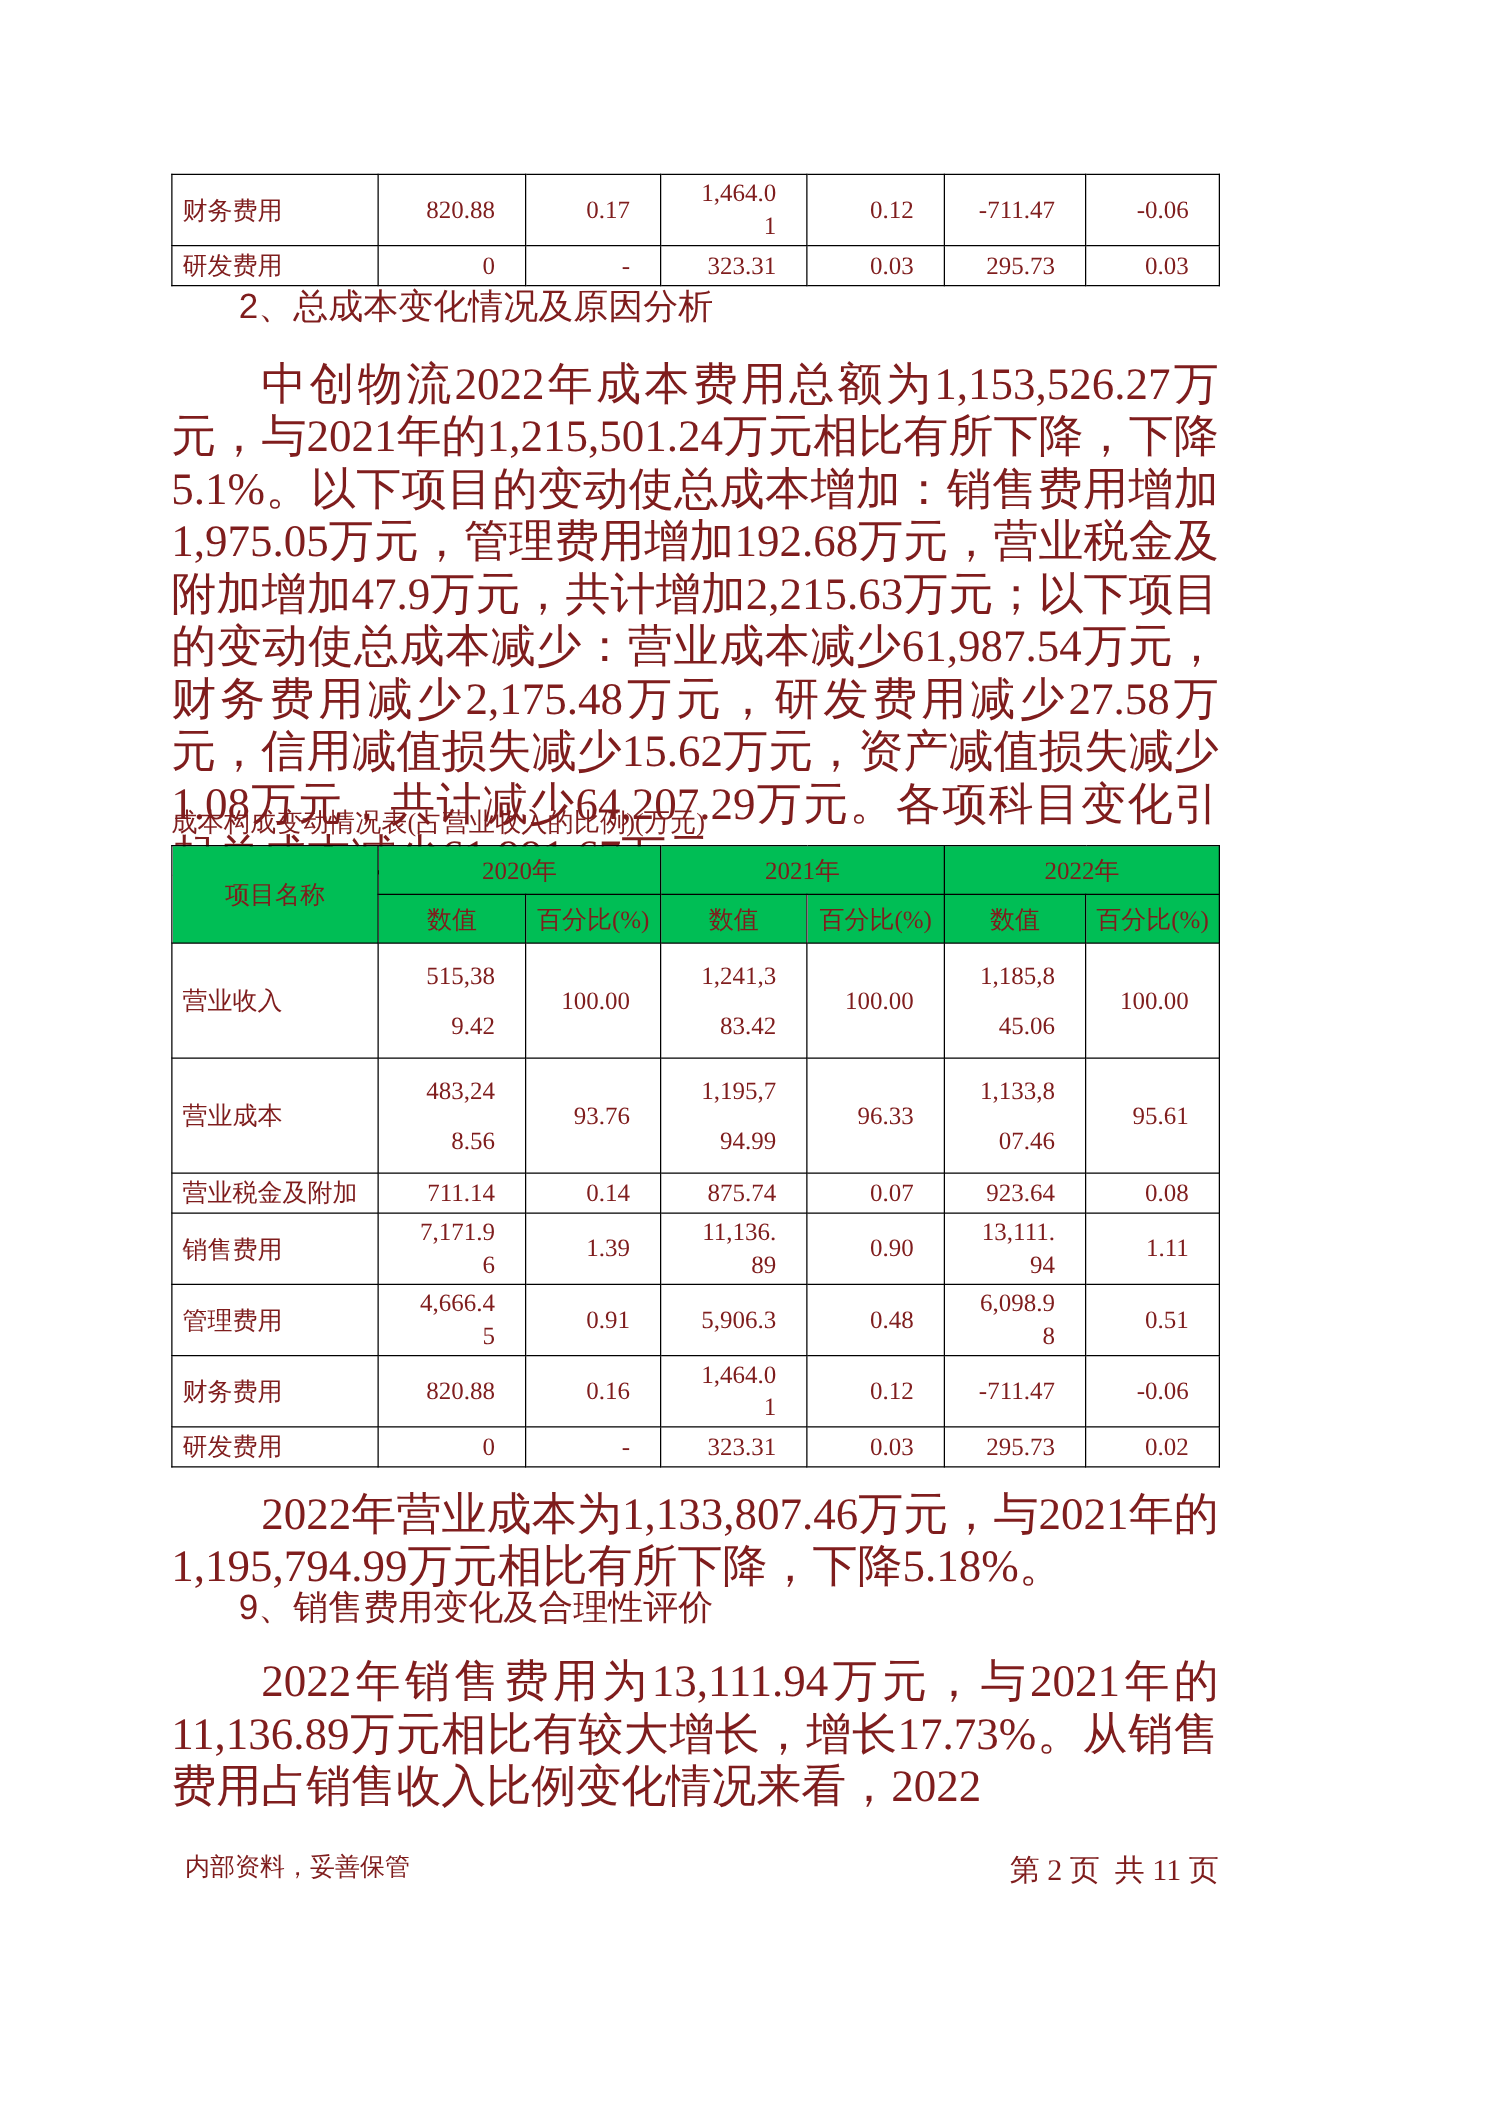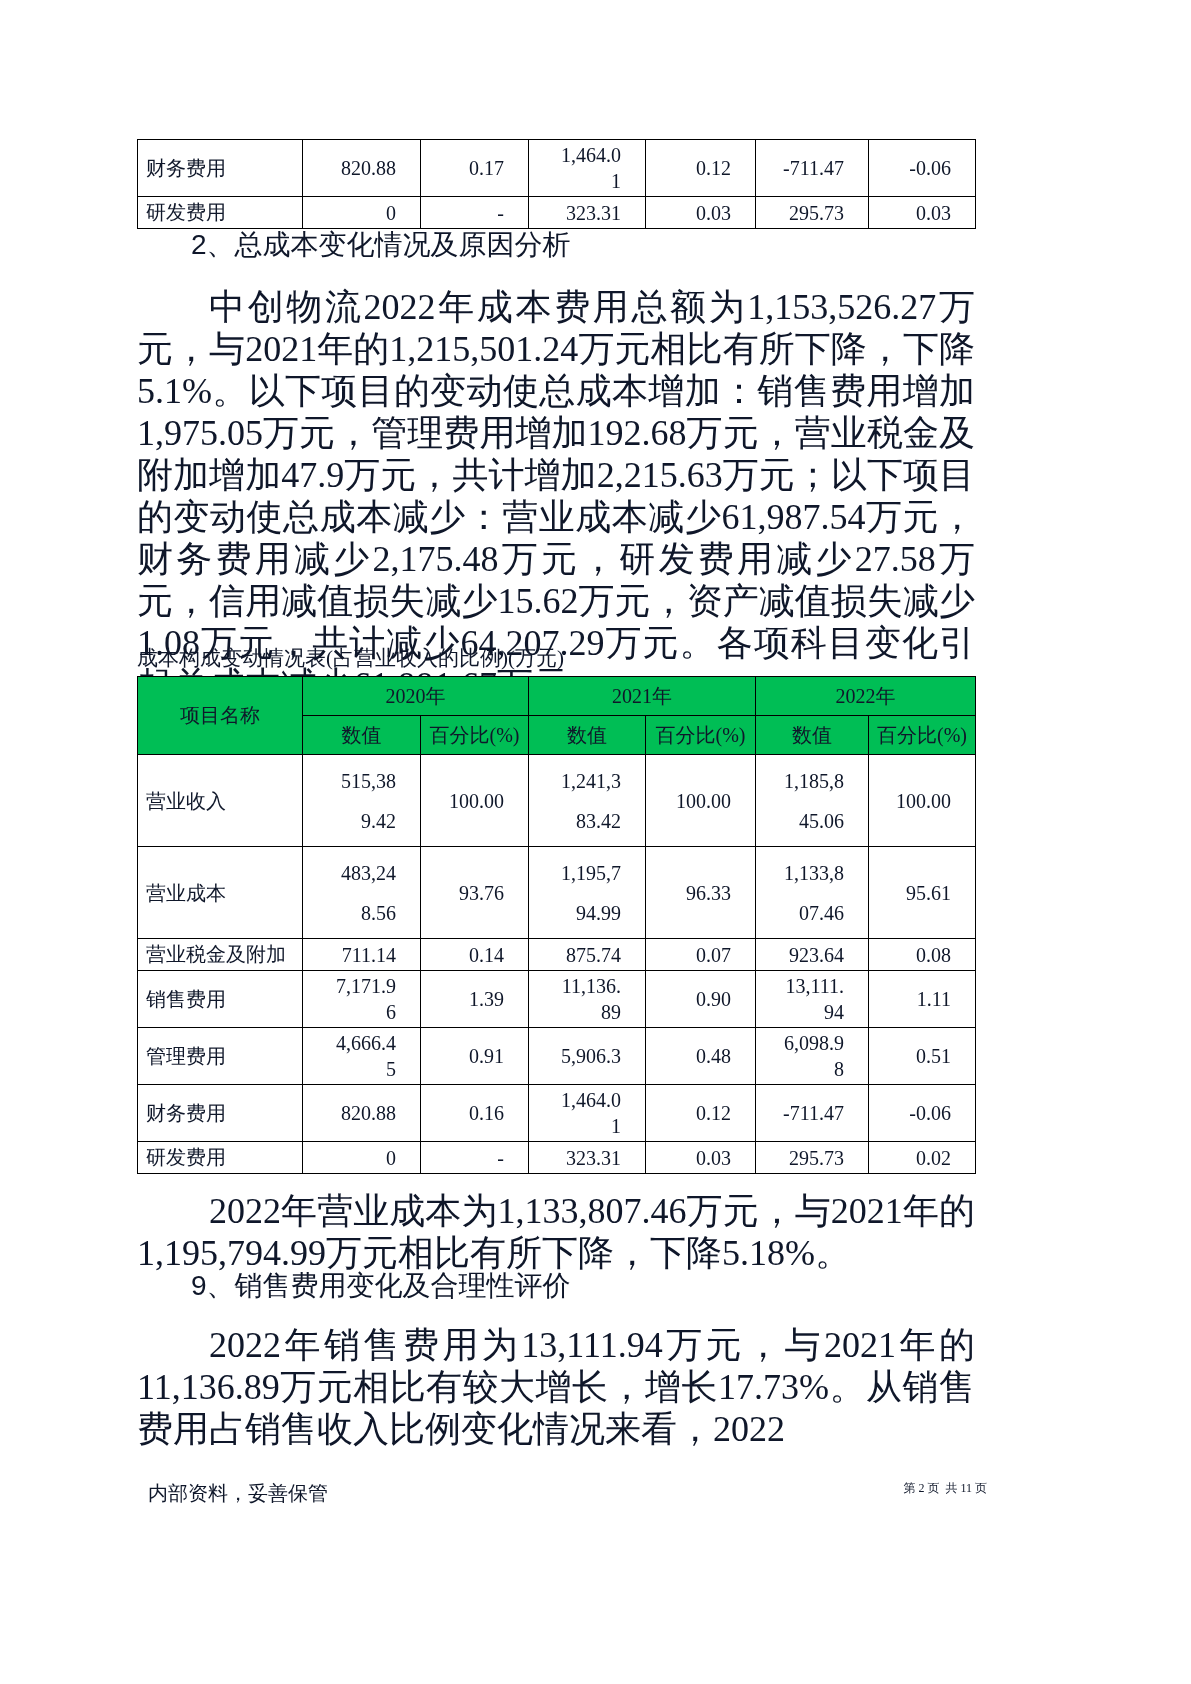--- a/index.html
+++ b/index.html
@@ -1,21 +1,21 @@
 <!DOCTYPE html>
 <html style="--header-green: #00BE55;"><head>
 <meta charset="utf-8">
 <style>
   html,body{margin:0;padding:0;background:#ffffff;}
   .page{
     position:relative;
     width:1191px;height:1684px;
     background:#ffffff;
     font-family:"Liberation Serif","DejaVu Serif",serif;
-    color:#0f172a;
+    color:#7f1d1d;
     overflow:hidden;
   }
   .abs{position:absolute;}
 
   
   table.tbl{border-collapse:collapse;table-layout:fixed;font-size:20px;}
   .tbl td,.tbl th{border:1px solid #000;overflow:hidden;vertical-align:middle;}
   .lbl{text-align:left;padding:2px 8px;}
   .num{text-align:right;padding:2px 24px;word-break:break-all;line-height:26px;}
   #frag-table{top:139px;left:137px;}
@@ -53,22 +53,22 @@
     font-size:21px;text-align:left;
   }
 
   
   #footer-left{
     top:1480px;left:148px;
     font-family:"Liberation Sans","DejaVu Sans",sans-serif;
     font-size:20px;
   }
   #footer-right{
-    top:1480px;right:204px;
-    font-size:12px;white-space:pre;
+    top:1480px;right:216px;
+    font-size:24px;white-space:pre;
   }
 </style>
 </head>
 <body>
 
 <div class="page">
 
   <table class="tbl abs" id="frag-table">
     <colgroup>
       <col style="width:165px">

